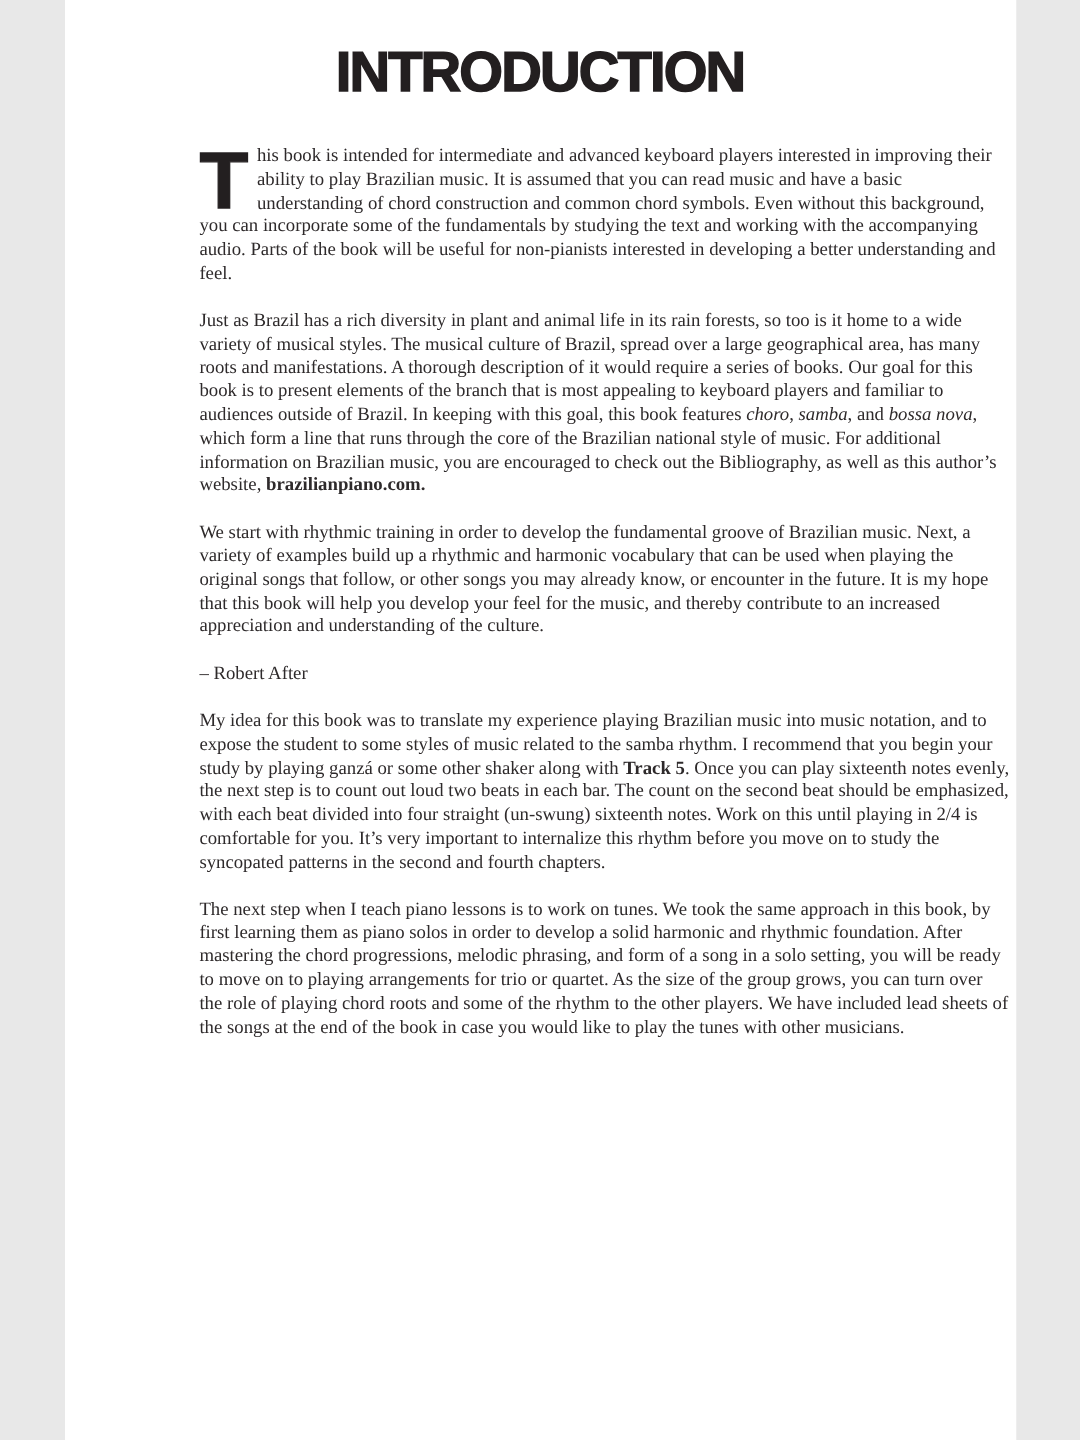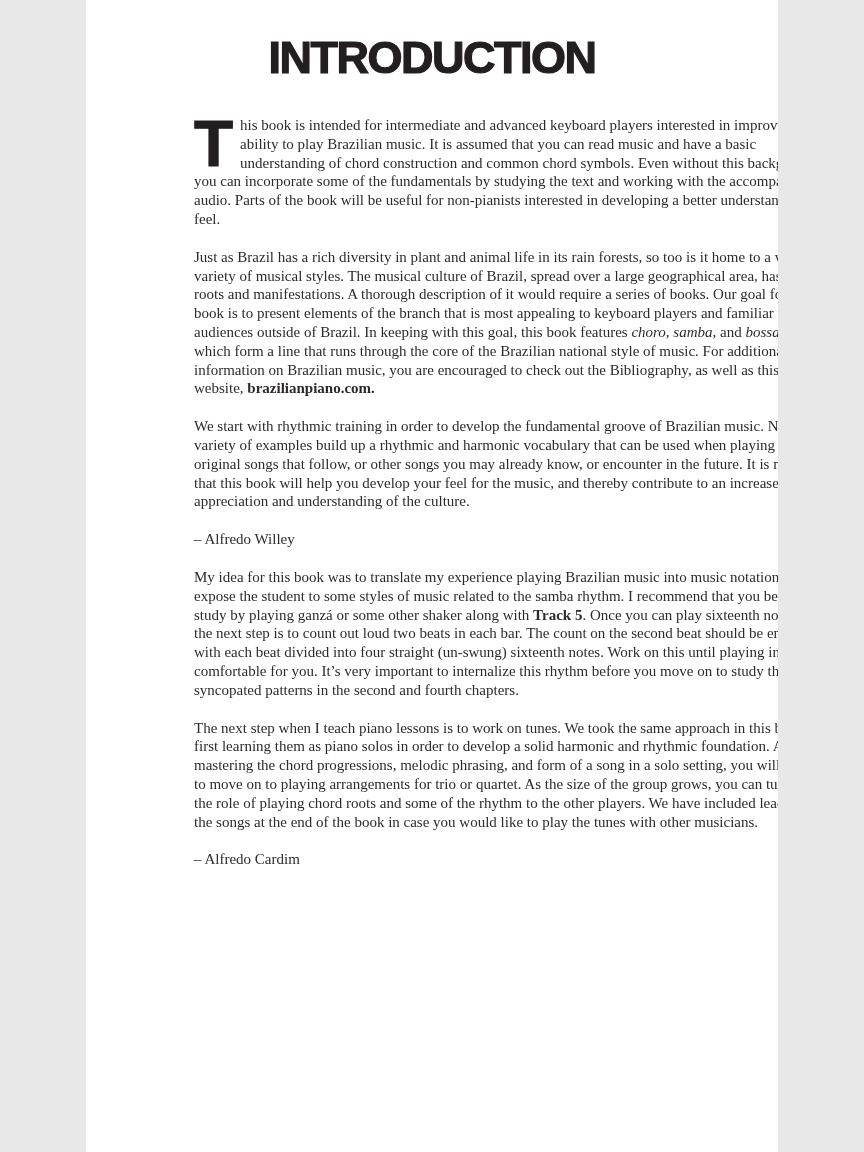--- a/index.html
+++ b/index.html
@@ -1,21 +1,21 @@
 <!DOCTYPE html>
 <html><head>
 <meta charset="utf-8">
 <style>
   html, body {
     margin: 0;
     padding: 0;
     background: #e8e8e8;
   }
   .page {
-    width: 692px;
+    width: 761px;
     height: 1152px;
     margin: 0 auto;
     background: #ffffff;
     position: relative;
     overflow: hidden;
     box-sizing: border-box;
   }
   .title {
     margin: 0;
     padding-top: 34px;
@@ -63,18 +63,17 @@
 </style>
 </head>
 <body>
 
 <div class="page">
   <h1 class="title">INTRODUCTION</h1>
   <div class="content" id="content">
       <p class=""><span class="drop-cap">T</span><span>his book is intended for intermediate and advanced keyboard players interested in improving their ability to play Brazilian music. It is assumed that you can read music and have a basic understanding of chord construction and common chord symbols. Even without this background, you can incorporate some of the fundamentals by studying the text and working with the accompanying audio. Parts of the book will be useful for non-pianists interested in developing a better understanding and feel.</span></p>
       <p class=""><span>Just as Brazil has a rich diversity in plant and animal life in its rain forests, so too is it home to a wide variety of musical styles. The musical culture of Brazil, spread over a large geographical area, has many roots and manifestations. A thorough description of it would require a series of books. Our goal for this book is to present elements of the branch that is most appealing to keyboard players and familiar to audiences outside of Brazil. In keeping with this goal, this book features </span><span class="italic">choro</span><span>, </span><span class="italic">samba</span><span>, and </span><span class="italic">bossa nova</span><span>, which form a line that runs through the core of the Brazilian national style of music. For additional information on Brazilian music, you are encouraged to check out the Bibliography, as well as this author’s website, </span><span class="bold">brazilianpiano.com.</span></p>
       <p class=""><span>We start with rhythmic training in order to develop the fundamental groove of Brazilian music. Next, a variety of examples build up a rhythmic and harmonic vocabulary that can be used when playing the original songs that follow, or other songs you may already know, or encounter in the future. It is my hope that this book will help you develop your feel for the music, and thereby contribute to an increased appreciation and understanding of the culture.</span></p>
-      <p class="signature"><span>– Alfredo Willey</span></p>
+      <p class="signature"><span>– Robert After</span></p>
       <p class="space-large "><span>My idea for this book was to translate my experience playing Brazilian music into music notation, and to expose the student to some styles of music related to the samba rhythm. I recommend that you begin your study by playing ganzá or some other shaker along with </span><span class="bold">Track 5</span><span>. Once you can play sixteenth notes evenly, the next step is to count out loud two beats in each bar. The count on the second beat should be emphasized, with each beat divided into four straight (un-swung) sixteenth notes. Work on this until playing in 2/4 is comfortable for you. It’s very important to internalize this rhythm before you move on to study the syncopated patterns in the second and fourth chapters.</span></p>
       <p class=""><span>The next step when I teach piano lessons is to work on tunes. We took the same approach in this book, by first learning them as piano solos in order to develop a solid harmonic and rhythmic foundation. After mastering the chord progressions, melodic phrasing, and form of a song in a solo setting, you will be ready to move on to playing arrangements for trio or quartet. As the size of the group grows, you can turn over the role of playing chord roots and some of the rhythm to the other players. We have included lead sheets of the songs at the end of the book in case you would like to play the tunes with other musicians.</span></p>
-      <p class="signature"><span>– Alfredo Cardim</span></p>
     </div>
 </div>
 
 </body></html>

